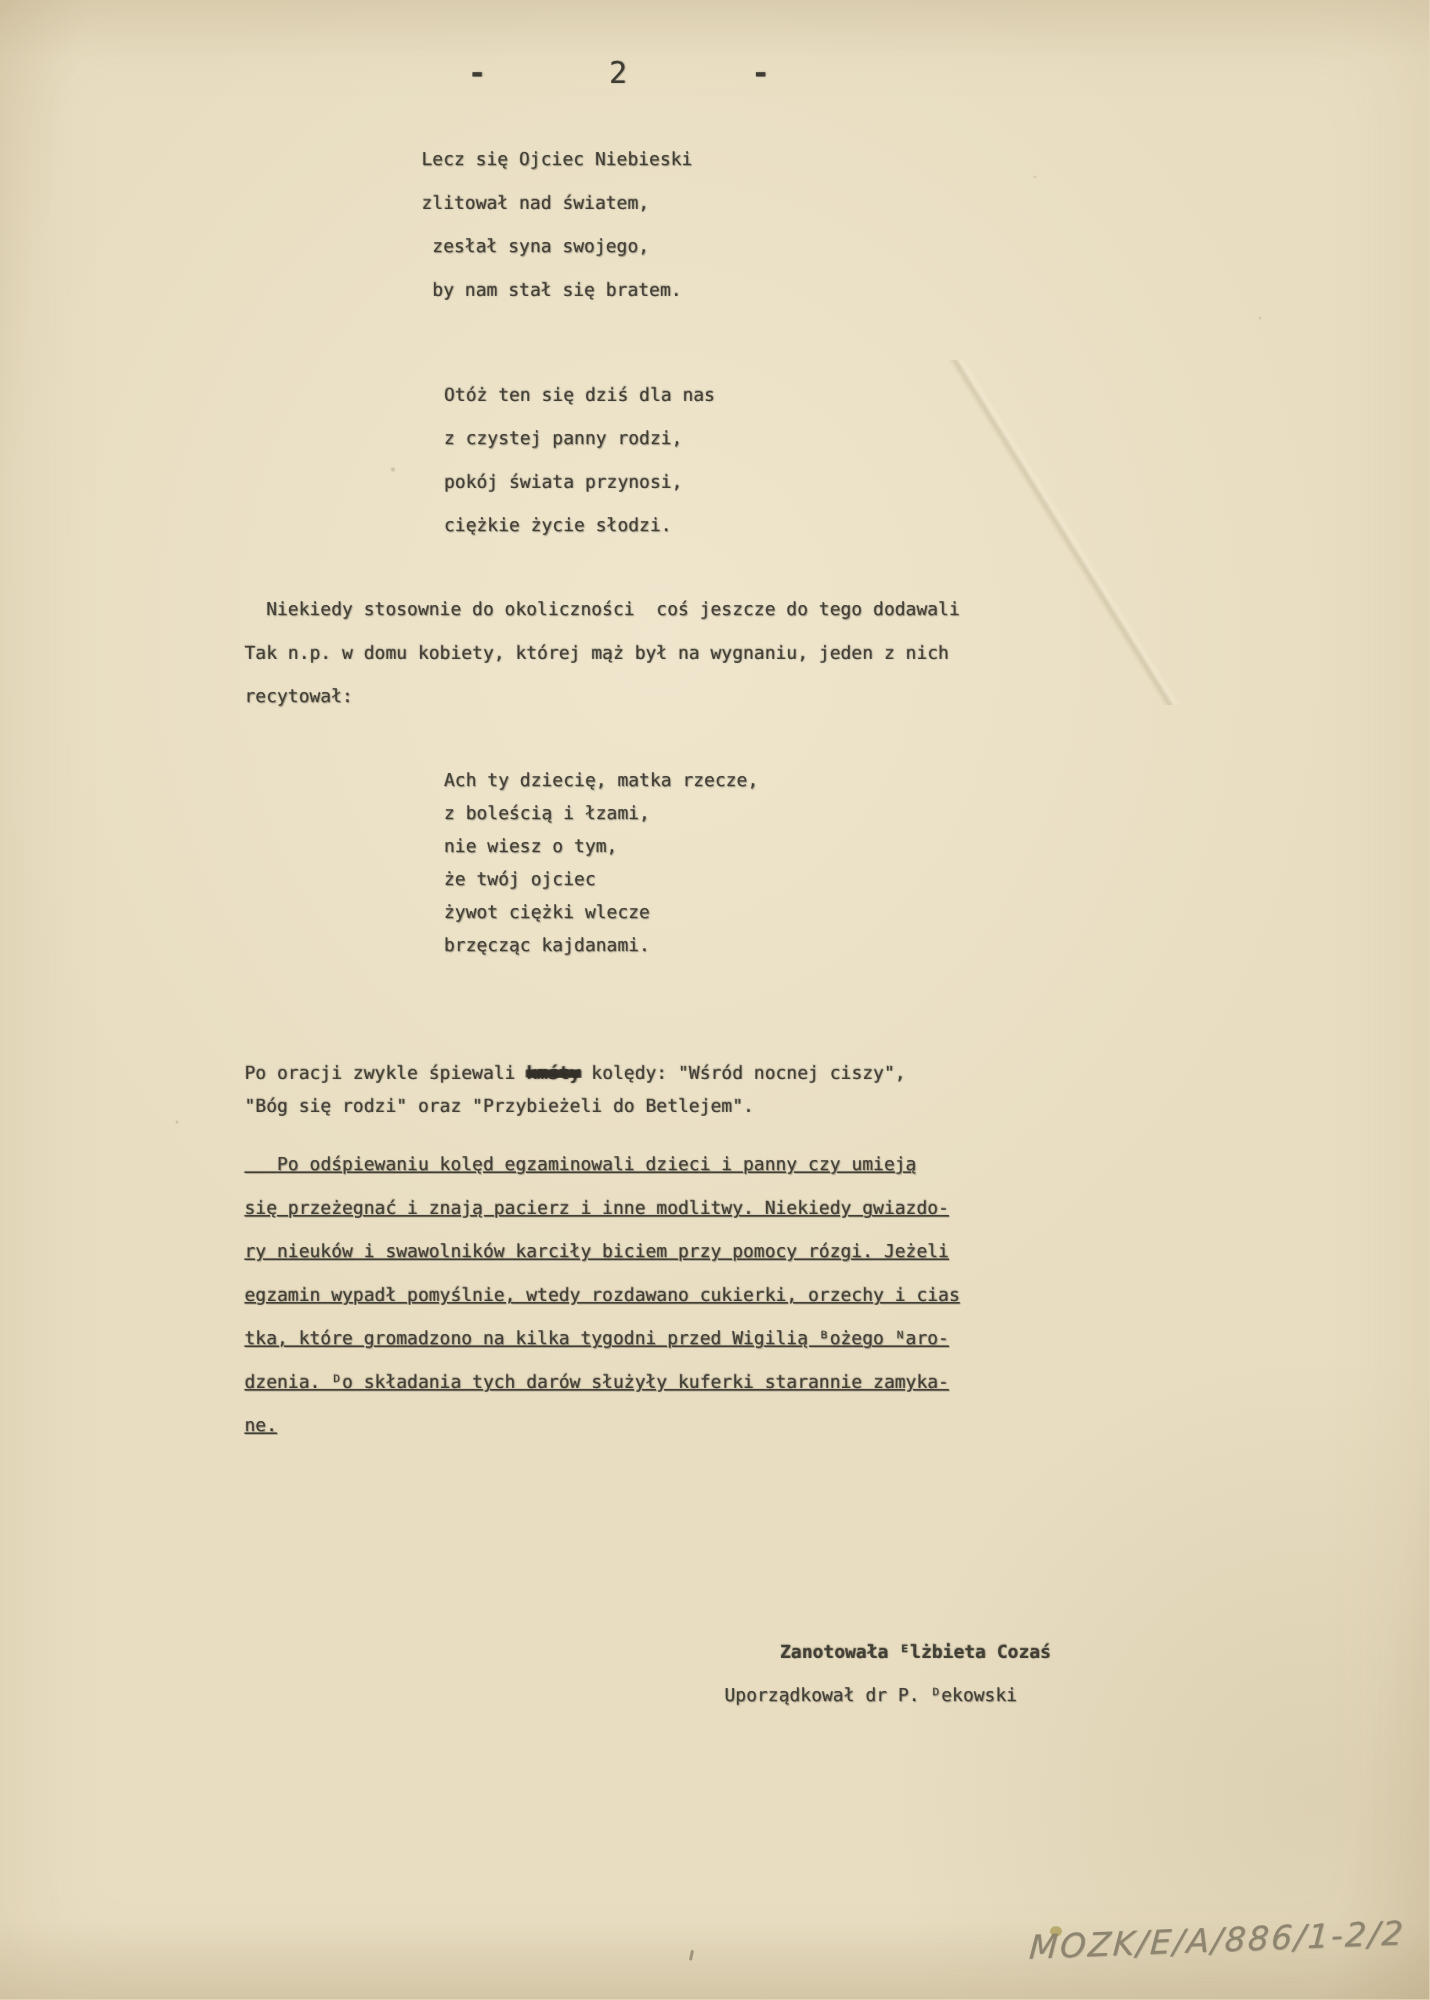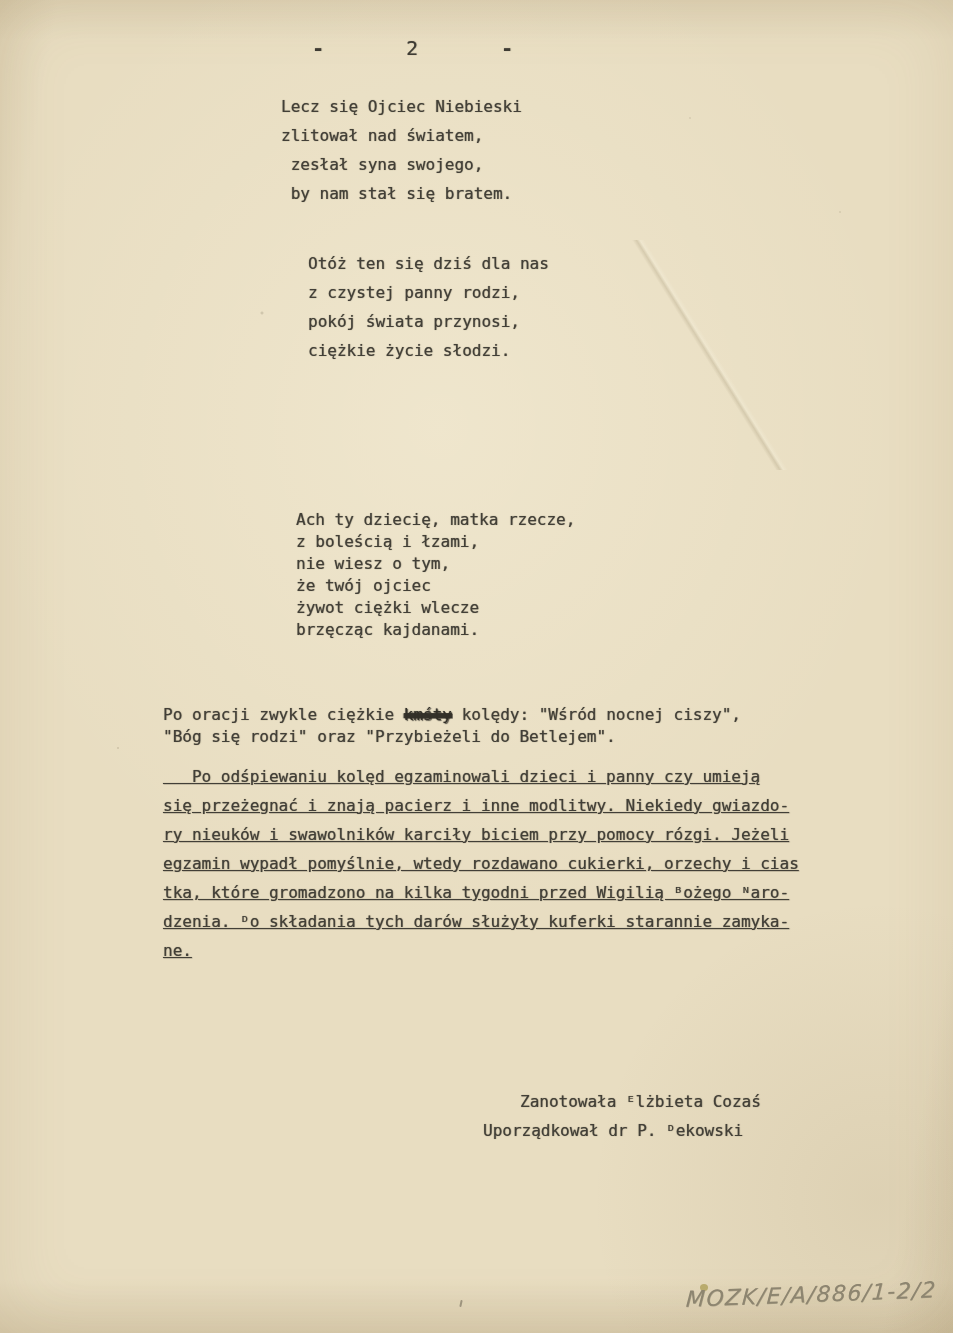--- a/index.html
+++ b/index.html
@@ -22,21 +22,21 @@
     box-shadow:inset 0 0 70px rgba(140,115,70,.14);
   }
   .crease{
     position:absolute;left:560px;top:240px;width:300px;height:230px;
     background:linear-gradient(58deg, rgba(0,0,0,0) 48.6%, rgba(120,105,70,0.18) 49.6%, rgba(255,255,240,0.20) 50.4%, rgba(0,0,0,0) 51.4%);
     pointer-events:none;
   }
   .txt{
     position:absolute;
     white-space:pre-wrap;
-    font-size:16px;line-height:29px;
+    font-size:12px;line-height:29px;
     color:#423f37;
     letter-spacing:0px;
     text-shadow:0.5px 0.4px 0.8px rgba(62,58,48,0.55), -0.3px -0.2px 0.7px rgba(62,58,48,0.30);
   }
   .lh30{line-height:22px;}
   .header-row{position:absolute;top:36px;left:0;width:953px;height:30px;}
   .header-row span{position:absolute;font-size:20px;color:#3f3c34;
     text-shadow:0.5px 0.4px 0.9px rgba(62,58,48,0.6);}
   .hd-dash1{left:312px;font-weight:bold;letter-spacing:1px;}
   .hd-num{left:406px;}
@@ -77,46 +77,49 @@
     <span class="hd-dash1">-</span>
     <span class="hd-num">2</span>
     <span class="hd-dash2">-</span>
   </div>
 
   <div class="txt" style="left:281px;top:92px;">Lecz się Ojciec Niebieski
 zlitował nad światem,
  zesłał syna swojego,
  by nam stał się bratem.</div>
 
-  <div class="txt" style="left:308px;top:249px;">Otóż ten się dziś dla nas
+  <div class="txt" style="left:296px;top:249px;">Otóż ten się dziś dla nas
 z czystej panny rodzi,
 pokój świata przynosi,
 ciężkie życie słodzi.</div>
 
+  <div class="txt" style="left:163px;top:392px;">  Niekiedy stosownie do okoliczności  coś jeszcze do tego dodawali
+Tak n.p. w domu kobiety, której mąż był na wygnaniu, jeden z nich
+recytował:</div>
 
   <div class="txt lh30" style="left:296px;top:509px;">Ach ty dziecię, matka rzecze,
 z boleścią i łzami,
 nie wiesz o tym,
 że twój ojciec
 żywot ciężki wlecze
 brzęcząc kajdanami.</div>
 
-  <div class="txt lh30" style="left:163px;top:704px;"><span>Po oracji zwykle ciężkie </span><span class="struck">kmśty</span><span> kolędy: "Wśród nocnej ciszy",
+  <div class="txt lh30" style="left:163px;top:704px;"><span>Po oracji zwykle śpiewali </span><span class="struck">kmśty</span><span> kolędy: "Wśród nocnej ciszy",
 "Bóg się rodzi" oraz "Przybieżeli do Betlejem".</span></div>
 
   <div class="txt" style="left:163px;top:762px;text-decoration:underline;">   Po odśpiewaniu kolęd egzaminowali dzieci i panny czy umieją
 się przeżegnać i znają pacierz i inne modlitwy. Niekiedy gwiazdo-
 ry nieuków i swawolników karciły biciem przy pomocy rózgi. Jeżeli
 egzamin wypadł pomyślnie, wtedy rozdawano cukierki, orzechy i cias
 tka, które gromadzono na kilka tygodni przed Wigilią ᴮożego ᴺaro-
 dzenia. ᴰo składania tych darów służyły kuferki starannie zamyka-
 ne.</div>
 
 
-  <div class="txt" style="left:520px;top:1087px;">Zanotowała ᴱlżbieta Cozaś</div>
+  <div class="txt" style="left:520px;top:1087px;font-weight:bold;">Zanotowała ᴱlżbieta Cozaś</div>
 
   <div class="txt" style="left:483px;top:1116px;">Uporządkował dr P. ᴰekowski</div>
 
   <div class="olive-dot"></div>
   <div class="pencil-tick"></div>
 
   <div class="handwriting">MOZK/E/A/886/1-2/2</div>
 
 </div>
 

